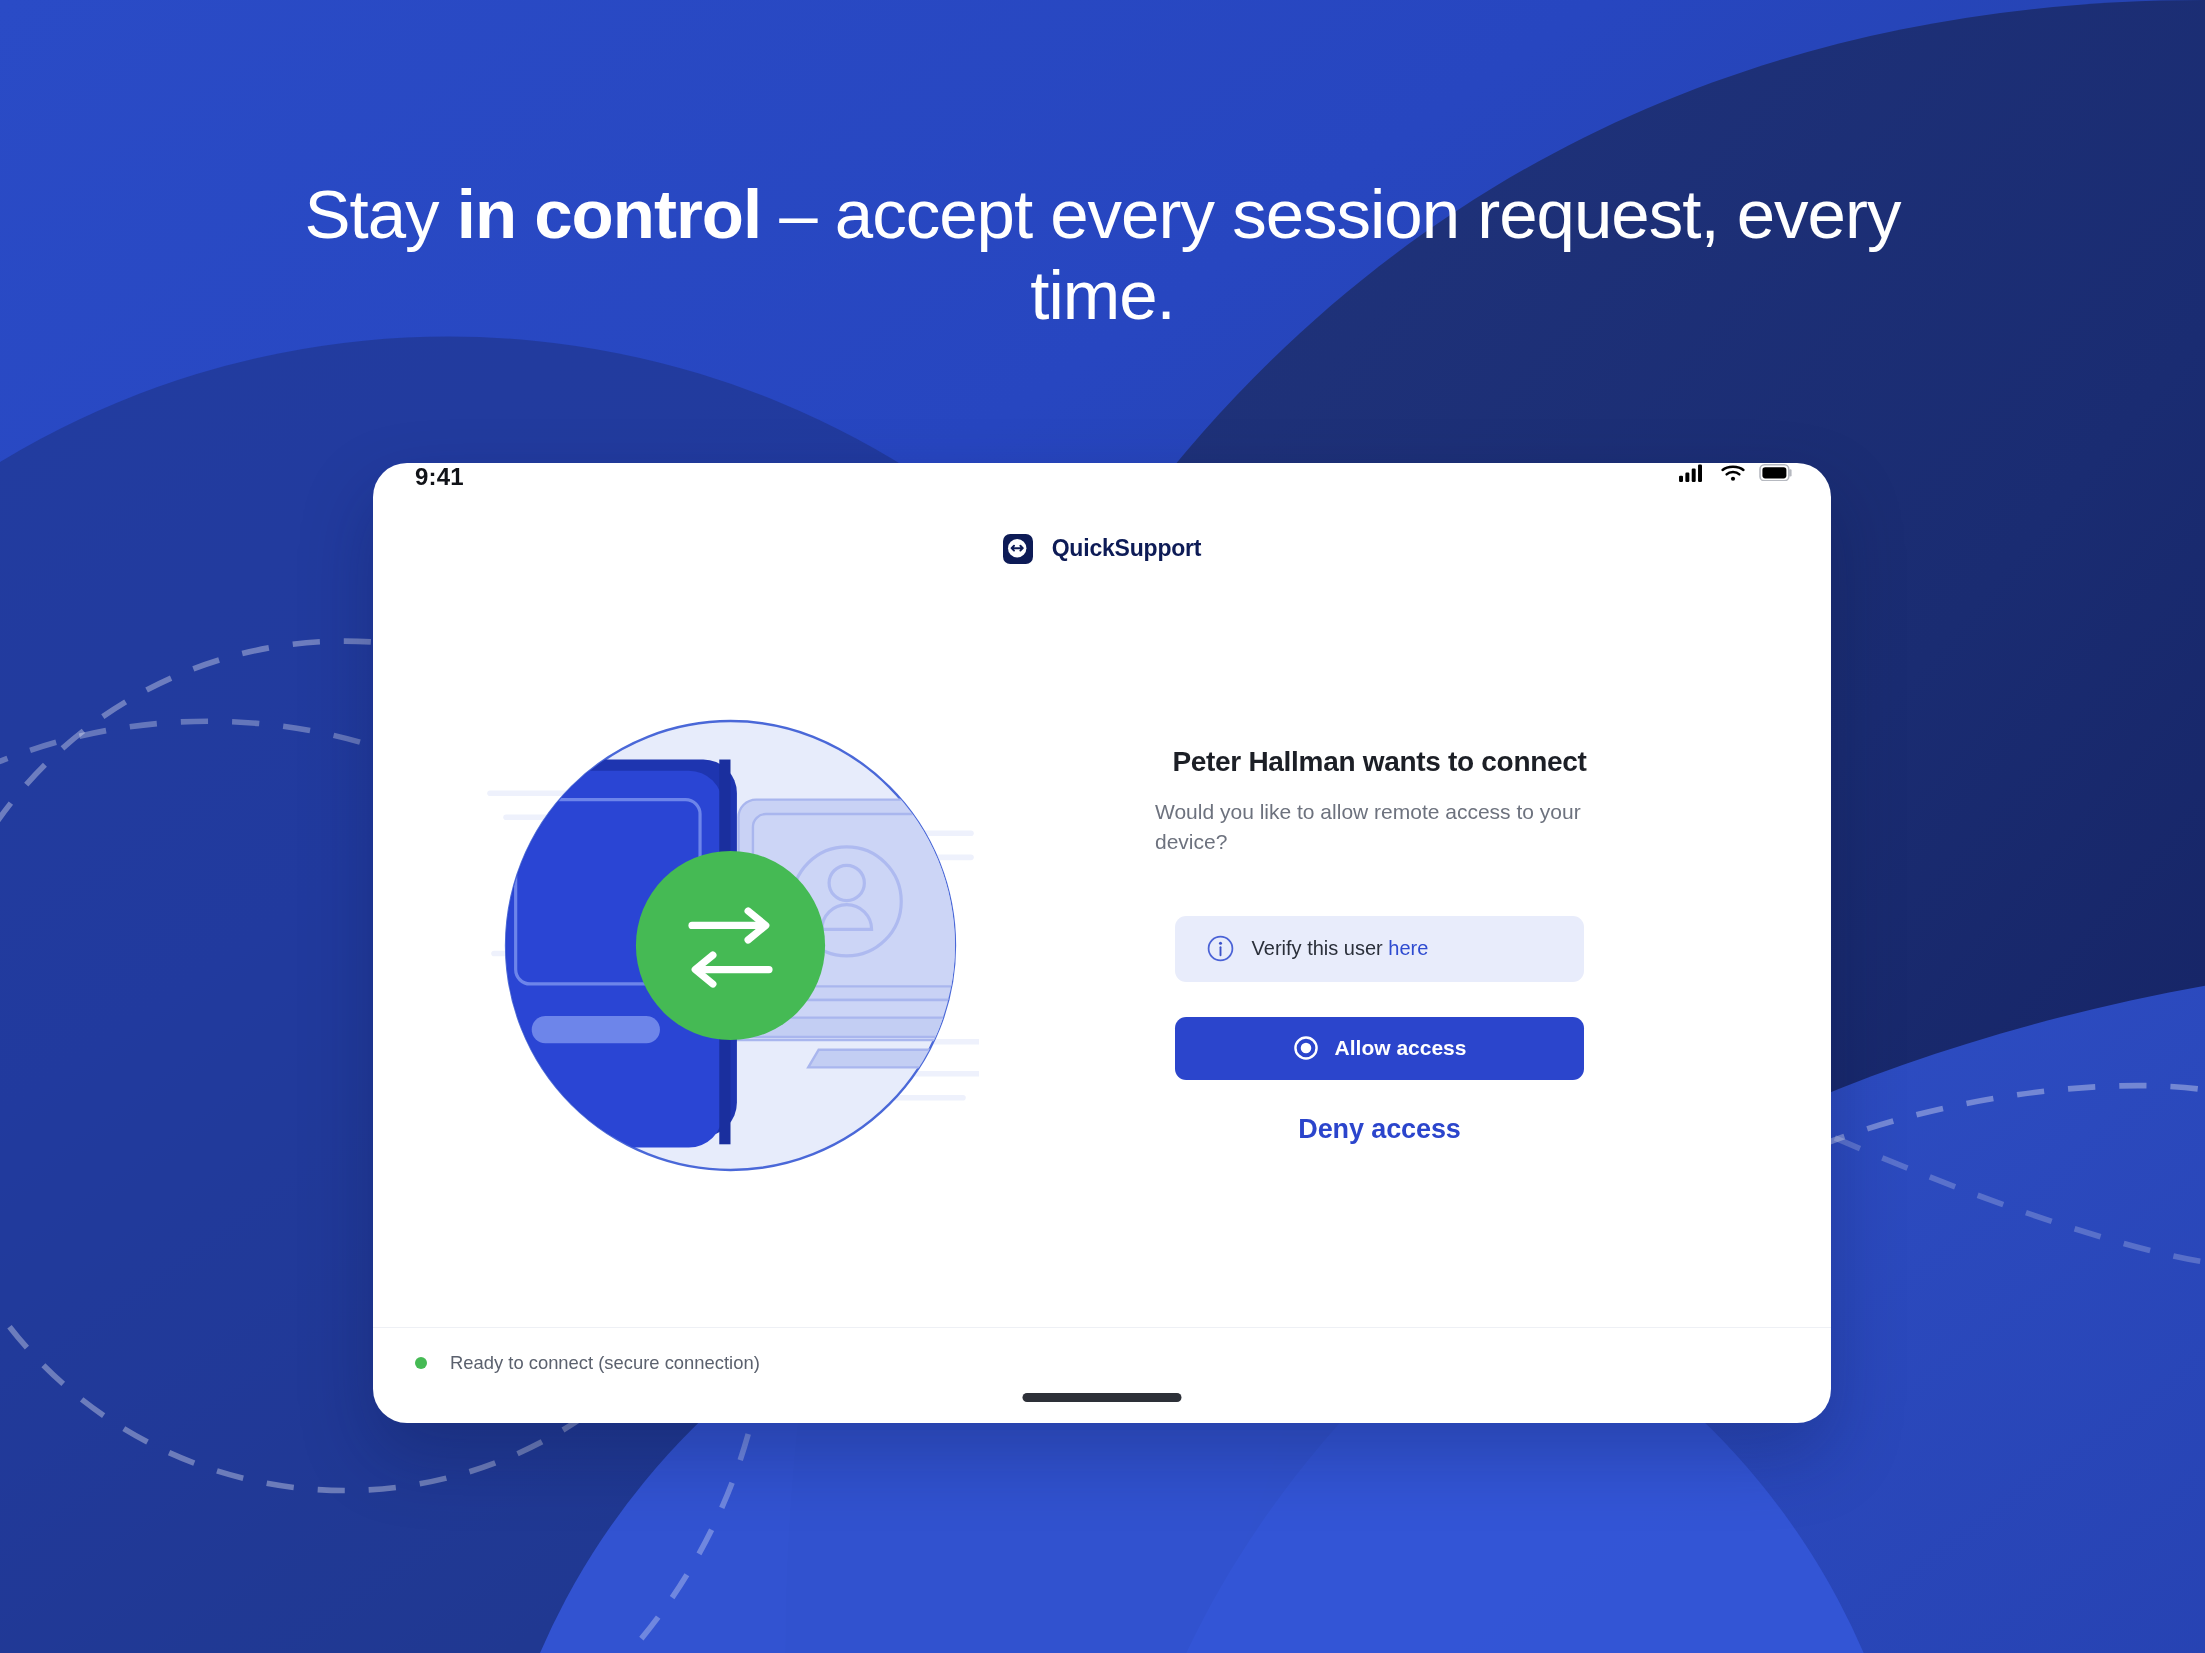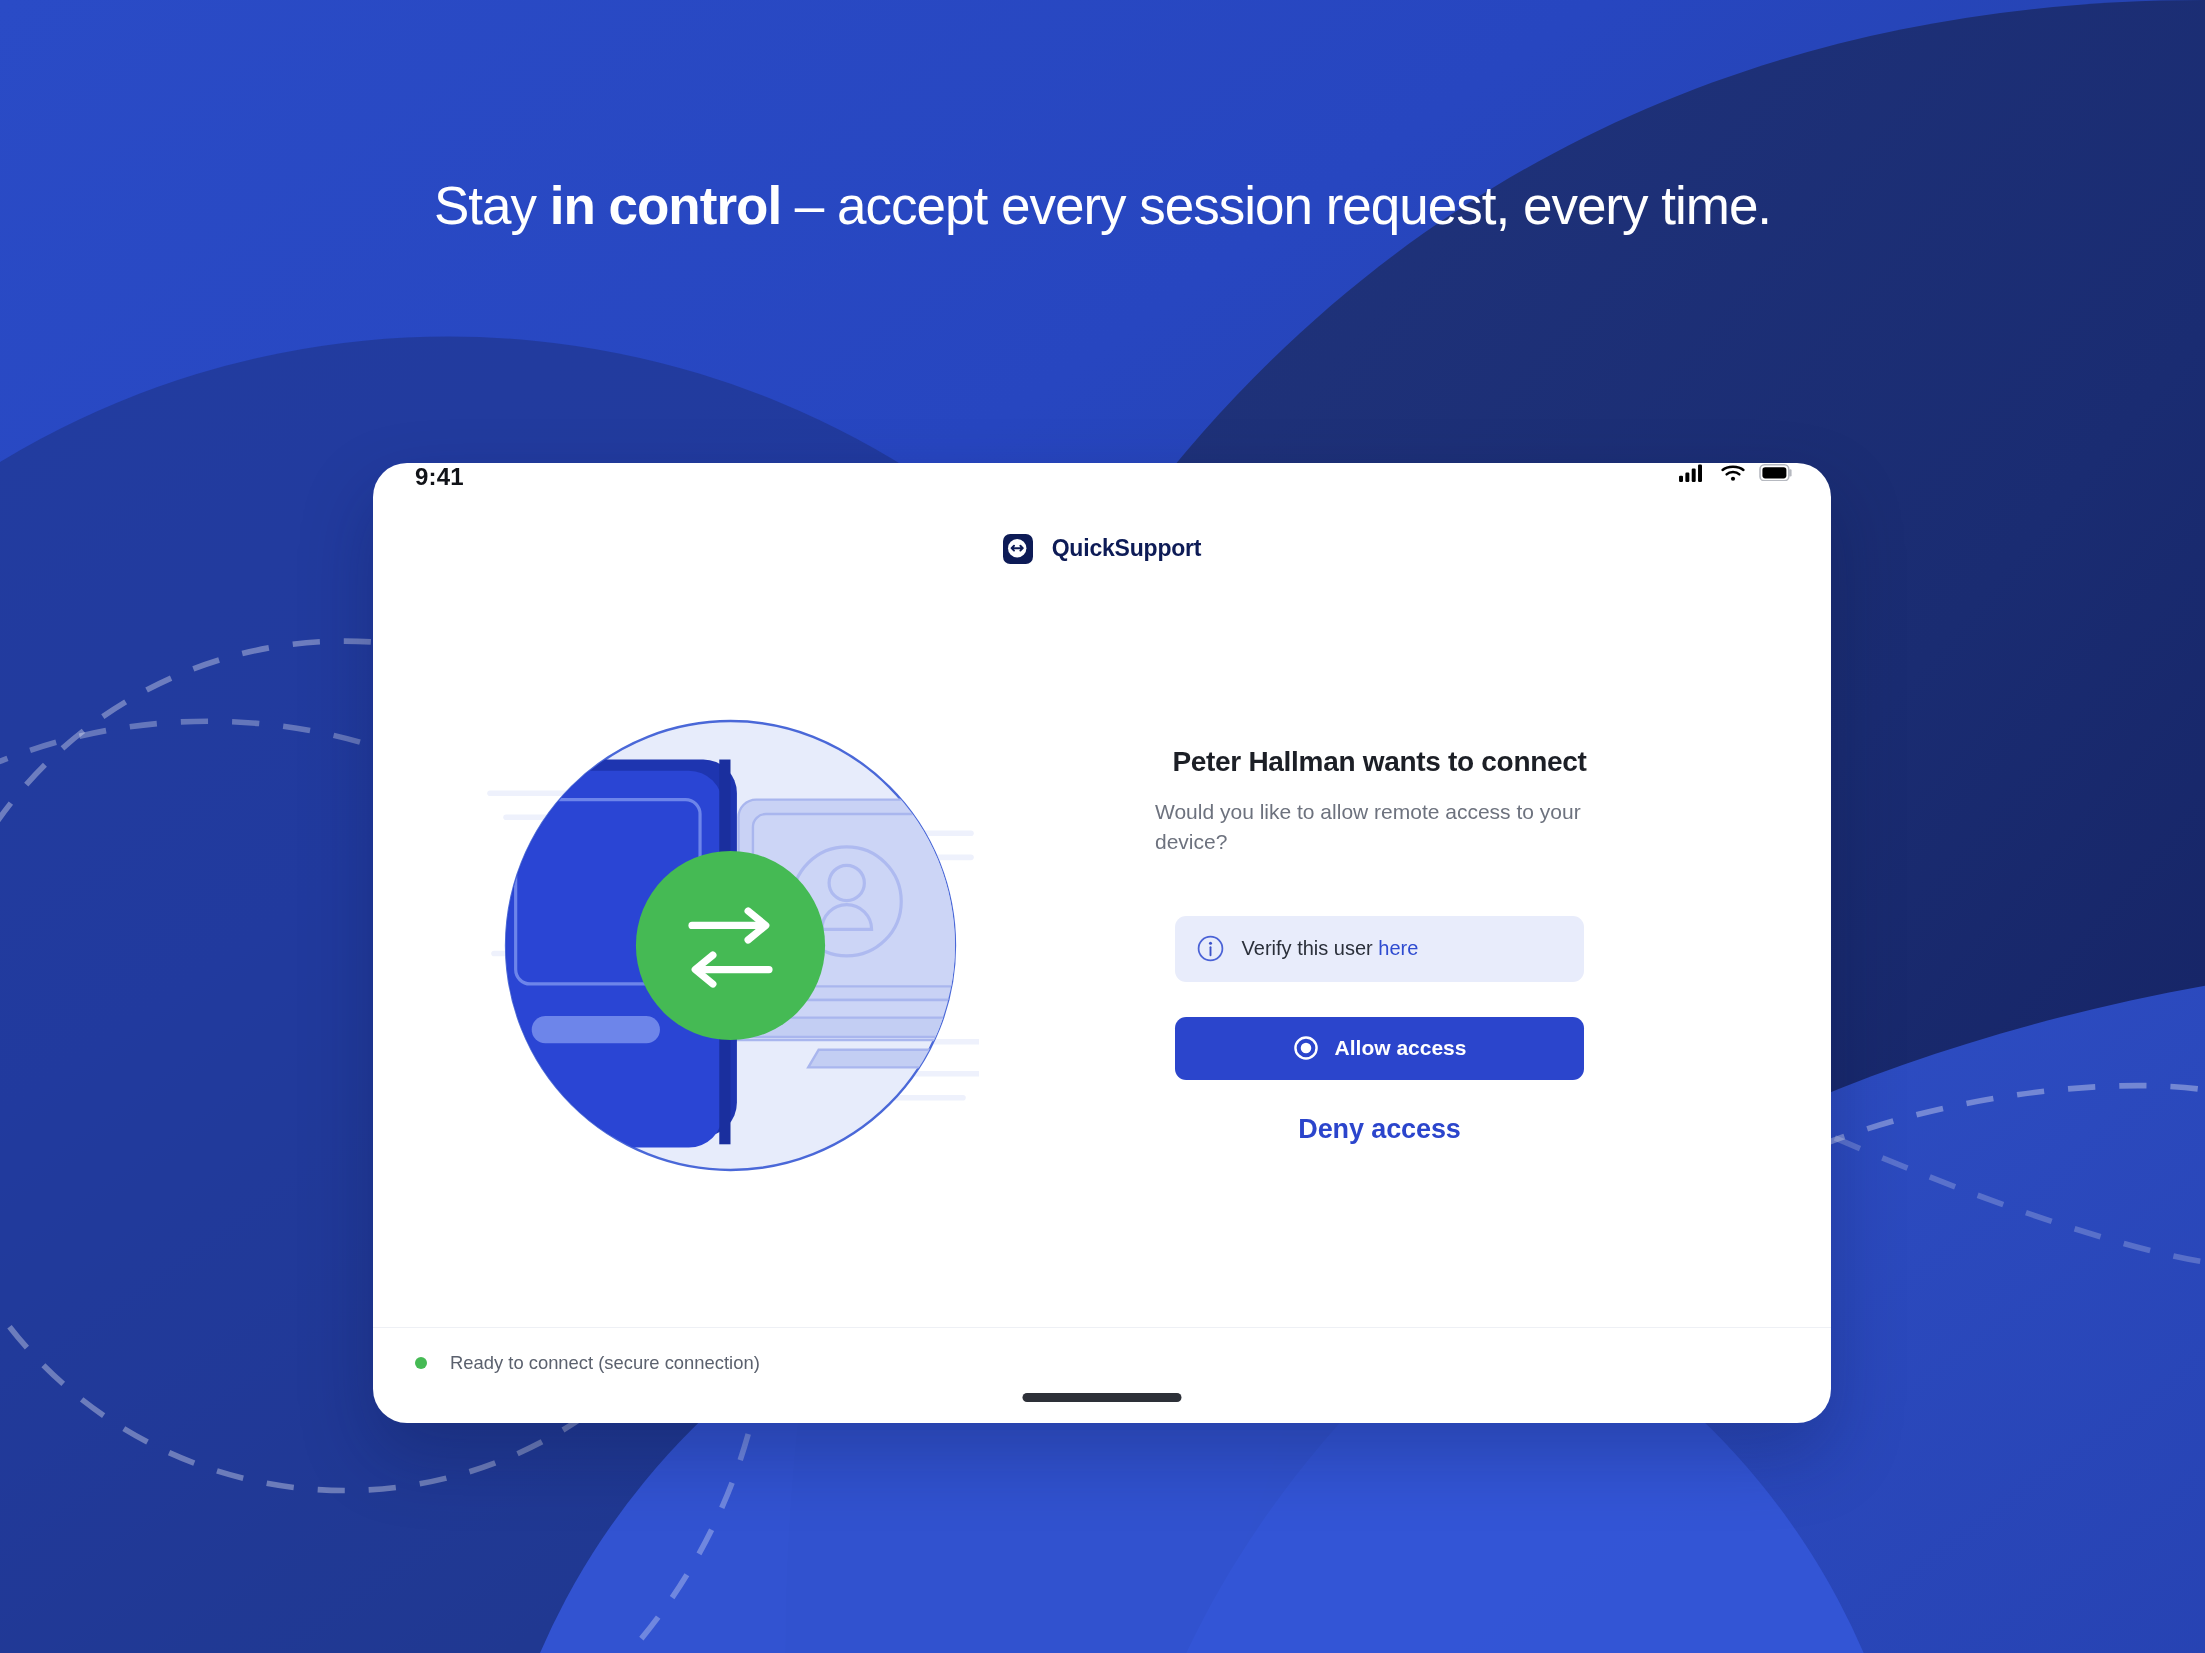--- a/index.html
+++ b/index.html
@@ -17,21 +17,21 @@
   
   .bg-layer { position:absolute; inset:0; overflow:hidden; }
   .bg-layer svg { position:absolute; inset:0; width:100%; height:100%; display:block; }
 
   
   .headline {
     position:absolute;
     left:0; right:0; top:175px;
     text-align:center;
     color:#ffffff;
-    font-size:53px;
+    font-size:69px;
     line-height:1.17;
     letter-spacing:-1px;
     font-weight:400;
     padding:0 240px;
     z-index:5;
   }
   .headline b { font-weight:700; }
 
   
   .tablet {
@@ -76,21 +76,21 @@
     letter-spacing:-0.3px; text-align:center; margin-bottom:19px;
   }
   .panel-sub {
     font-size:21px; color:#6d727e; line-height:1.42;
     text-align:left; max-width:449px; margin-bottom:59px;
   }
   .verify {
     width:409px; height:66px; border-radius:11.2px;
     background:#e8ecfb;
     display:flex; align-items:center; gap:17.6px;
-    padding:0 22px; margin-bottom:35px;
+    padding:0 32px; margin-bottom:35px;
   }
   .verify-text { font-size:20px; color:#2a2f3a; white-space:nowrap; }
   .verify-link { color:#2e4bd0; }
   .btn-allow {
     width:409px; height:63px; border:none; border-radius:11.2px;
     background:#2b45cc; color:#fff;
     font-family:"Liberation Sans", sans-serif;
     font-size:21px; font-weight:700;
     display:flex; align-items:center; justify-content:center; gap:16px;
     cursor:pointer; margin-bottom:34px;

